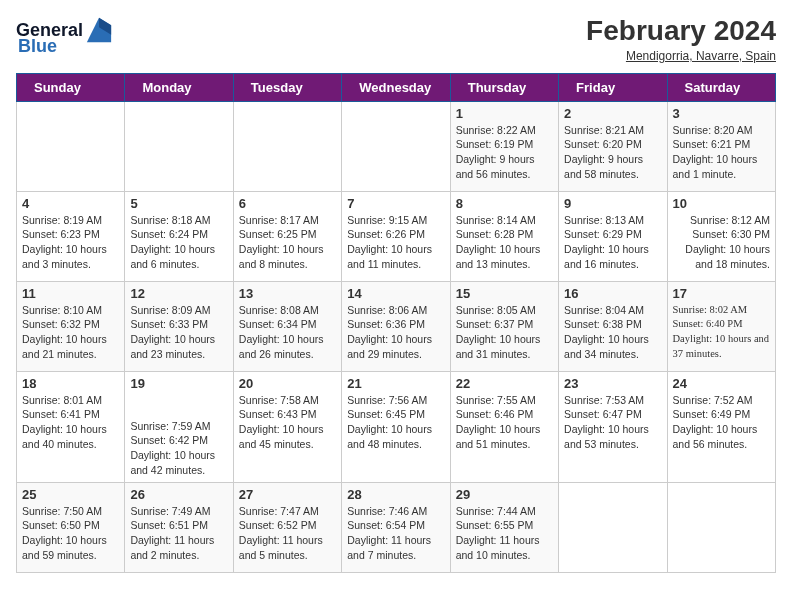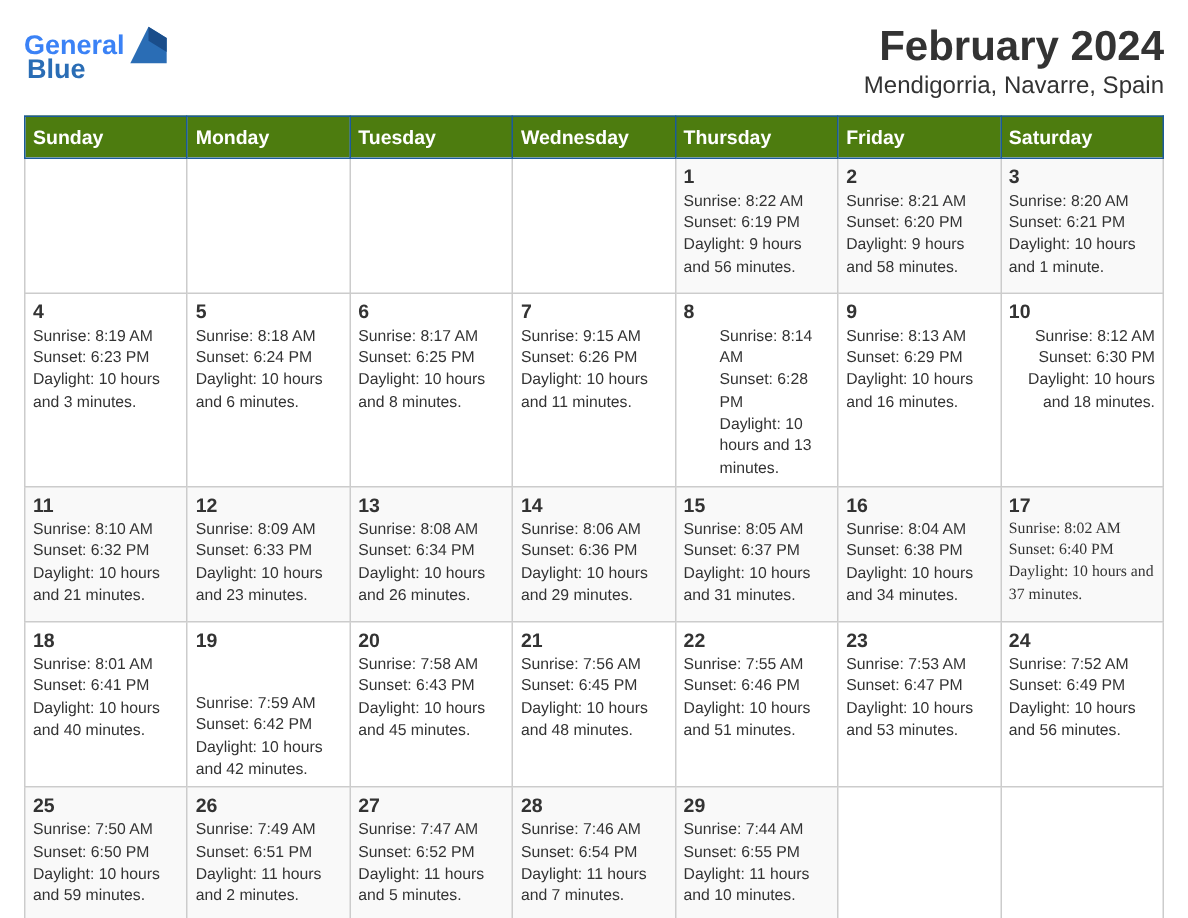--- a/index.html
+++ b/index.html
@@ -17,21 +17,21 @@
       margin-bottom: 10px;
     }
     .logo {
       display: flex;
       align-items: center;
       gap: 2px;
     }
     .logo-text-general {
       font-size: 18px;
       font-weight: bold;
-      color: #3b82f6;
+      color: #0f172a;
     }
     .logo-text-blue {
       font-size: 18px;
       font-weight: bold;
       color: #2a6db5;
     }
     .logo-icon {
       width: 28px;
       height: 28px;
       margin-left: 2px;
@@ -39,35 +39,36 @@
     .title-area {
       text-align: right;
     }
     .month-title {
       font-size: 28px;
       font-weight: bold;
       color: #333;
       line-height: 1.1;
     }
     .location-title {
-      font-size: 16px;
+      font-size: 12px;
       color: #333;
       margin-top: 2px;
+      text-decoration: underline;
     }
     table {
       width: 100%;
       border-collapse: collapse;
       table-layout: fixed;
     }
     thead th {
-      background-color: #4d7c0f;
+      background-color: #701a75;
       color: #fff;
       font-size: 13px;
       font-weight: bold;
-      padding: 6px 5px;
+      padding: 6px 17px;
       text-align: left;
       border: 1px solid #1a5a9a;
     }
     tbody td {
       border: 1px solid #ccc;
       vertical-align: top;
       padding: 4px 5px;
       height: 90px;
       font-size: 11px;
       color: #333;
@@ -170,21 +171,21 @@
 Daylight: 10 hours and 8 minutes.</div>
         </td>
         <td>
           <span class="day-number">7</span>
           <div class="day-info" style="white-space: pre-line;">Sunrise: 9:15 AM
 Sunset: 6:26 PM
 Daylight: 10 hours and 11 minutes.</div>
         </td>
         <td>
           <span class="day-number">8</span>
-          <div class="day-info" style="white-space: pre-line; margin-left: 24px;">Sunrise: 8:14 AM
+          <div class="day-info" style="white-space: pre-line;">Sunrise: 8:14 AM
 Sunset: 6:28 PM
 Daylight: 10 hours and 13 minutes.</div>
         </td>
         <td>
           <span class="day-number">9</span>
           <div class="day-info" style="white-space: pre-line;">Sunrise: 8:13 AM
 Sunset: 6:29 PM
 Daylight: 10 hours and 16 minutes.</div>
         </td>
         <td>

